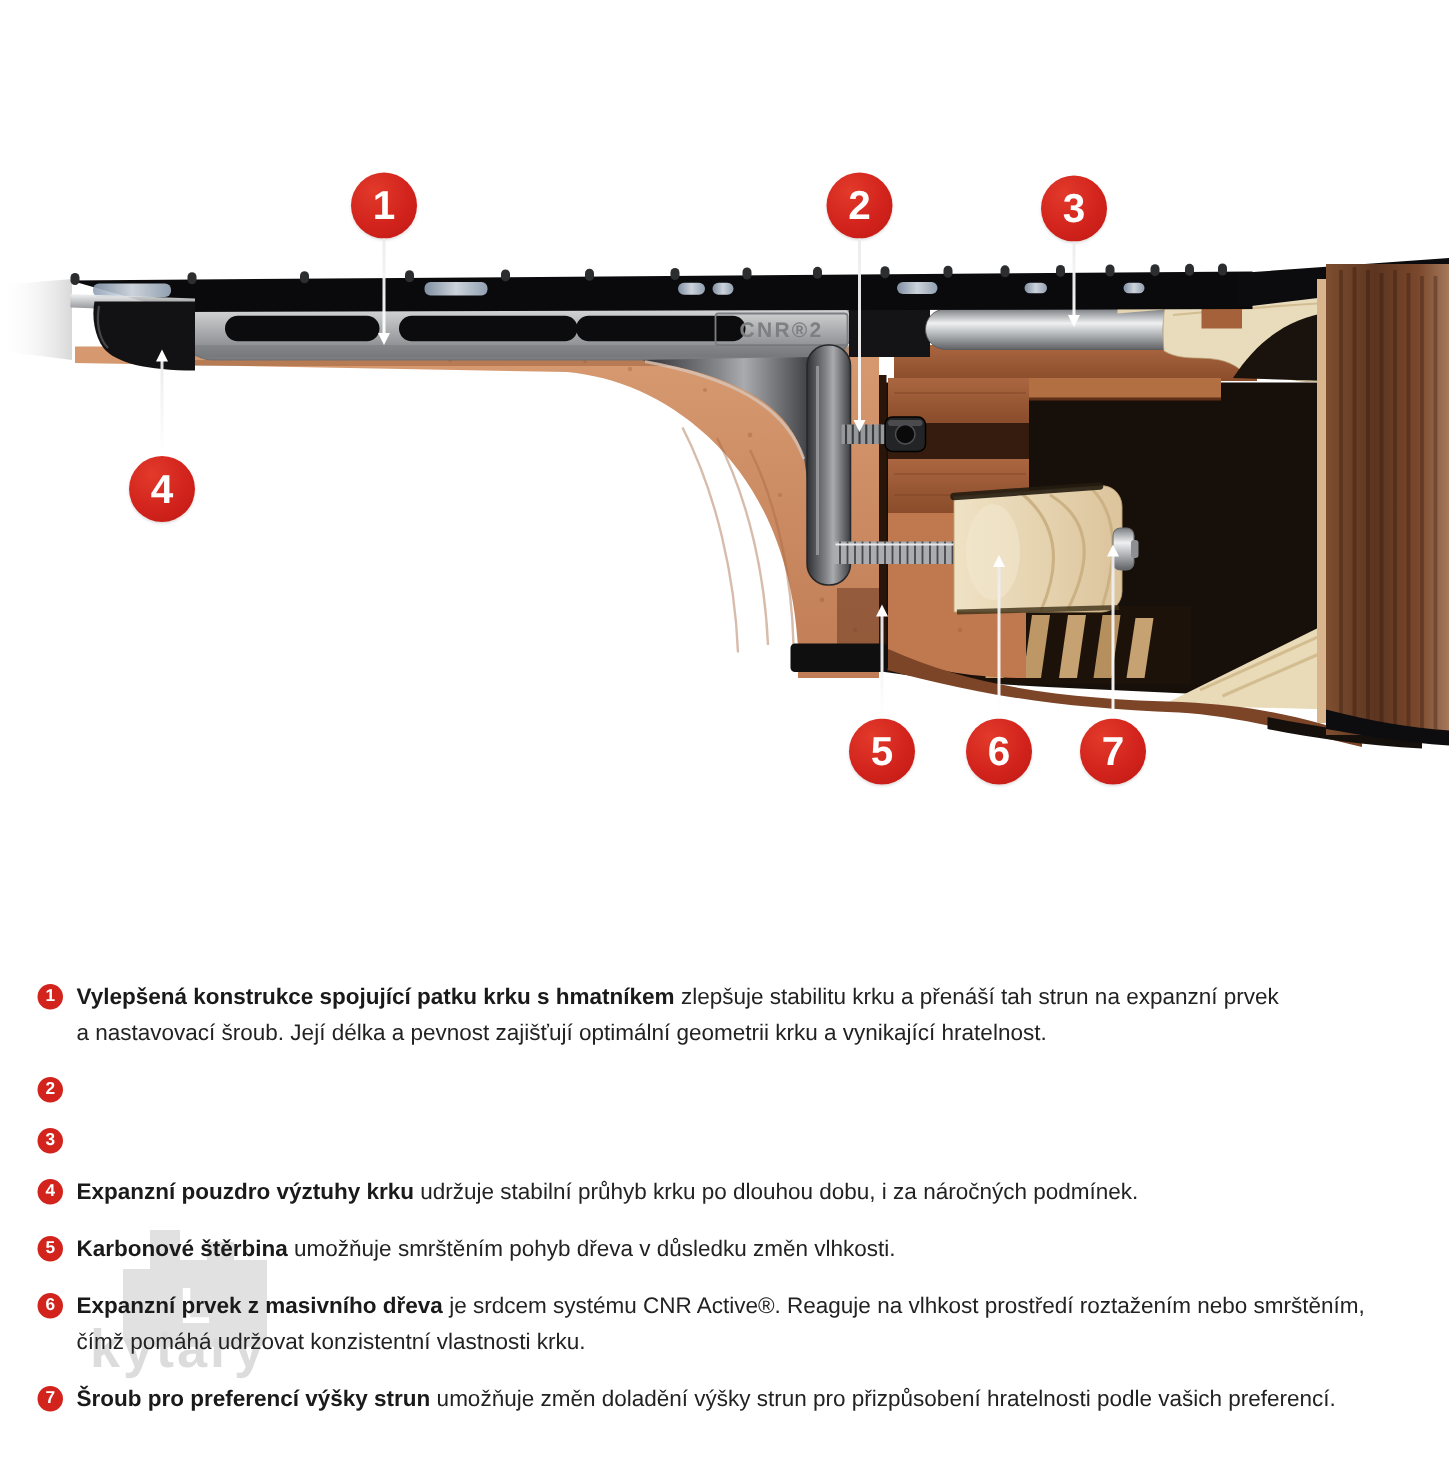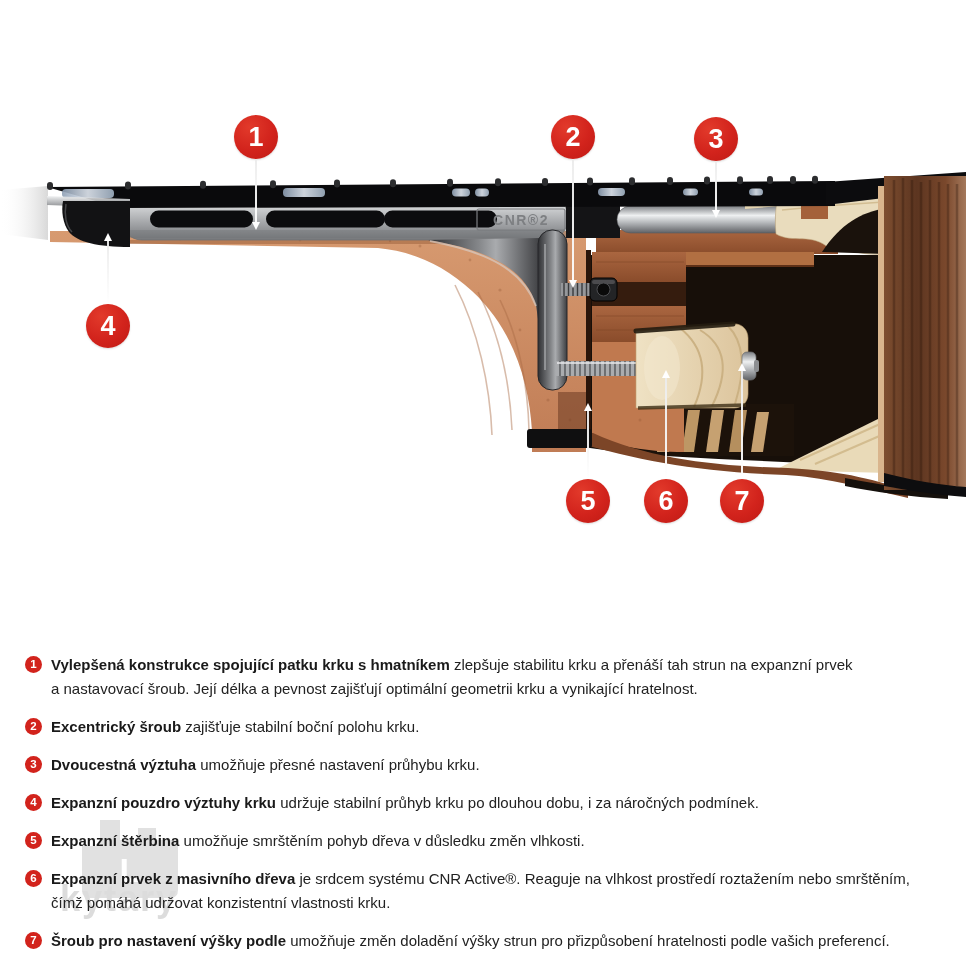--- a/index.html
+++ b/index.html
@@ -322,37 +322,35 @@
   </div>
 
   <div class="legend">
     <div class="legend-item">
       <span class="badge">1</span>
       <p><strong>Vylepšená konstrukce spojující patku krku s hmatníkem</strong> <span>zlepšuje stabilitu krku a přenáší tah strun na expanzní prvek
 a nastavovací šroub. Její délka a pevnost zajišťují optimální geometrii krku a vynikající hratelnost.</span></p>
     </div>
     <div class="legend-item">
       <span class="badge">2</span>
-      <p><strong>Excentrický šroub</strong> <span>zajišťuje stabilní boční polohu krku.</span></p>
     </div>
     <div class="legend-item">
       <span class="badge">3</span>
-      <p><strong>Dvoucestná výztuha</strong> <span>umožňuje přesné nastavení průhybu krku.</span></p>
     </div>
     <div class="legend-item">
       <span class="badge">4</span>
       <p><strong>Expanzní pouzdro výztuhy krku</strong> <span>udržuje stabilní průhyb krku po dlouhou dobu, i za náročných podmínek.</span></p>
     </div>
     <div class="legend-item">
       <span class="badge">5</span>
-      <p><strong>Expanzní štěrbina</strong> <span>umožňuje smrštěním pohyb dřeva v důsledku změn vlhkosti.</span></p>
+      <p><strong>Karbonové štěrbina</strong> <span>umožňuje smrštěním pohyb dřeva v důsledku změn vlhkosti.</span></p>
     </div>
     <div class="legend-item">
       <span class="badge">6</span>
       <p><strong>Expanzní prvek z masivního dřeva</strong> <span>je srdcem systému CNR Active®. Reaguje na vlhkost prostředí roztažením nebo smrštěním,
 čímž pomáhá udržovat konzistentní vlastnosti krku.</span></p>
     </div>
     <div class="legend-item">
       <span class="badge">7</span>
-      <p><strong>Šroub pro nastavení výšky podle</strong> <span>umožňuje změn doladění výšky strun pro přizpůsobení hratelnosti podle vašich preferencí.</span></p>
+      <p><strong>Šroub pro preferencí výšky strun</strong> <span>umožňuje změn doladění výšky strun pro přizpůsobení hratelnosti podle vašich preferencí.</span></p>
     </div>
   </div>
 </div>
 
 </body></html>

